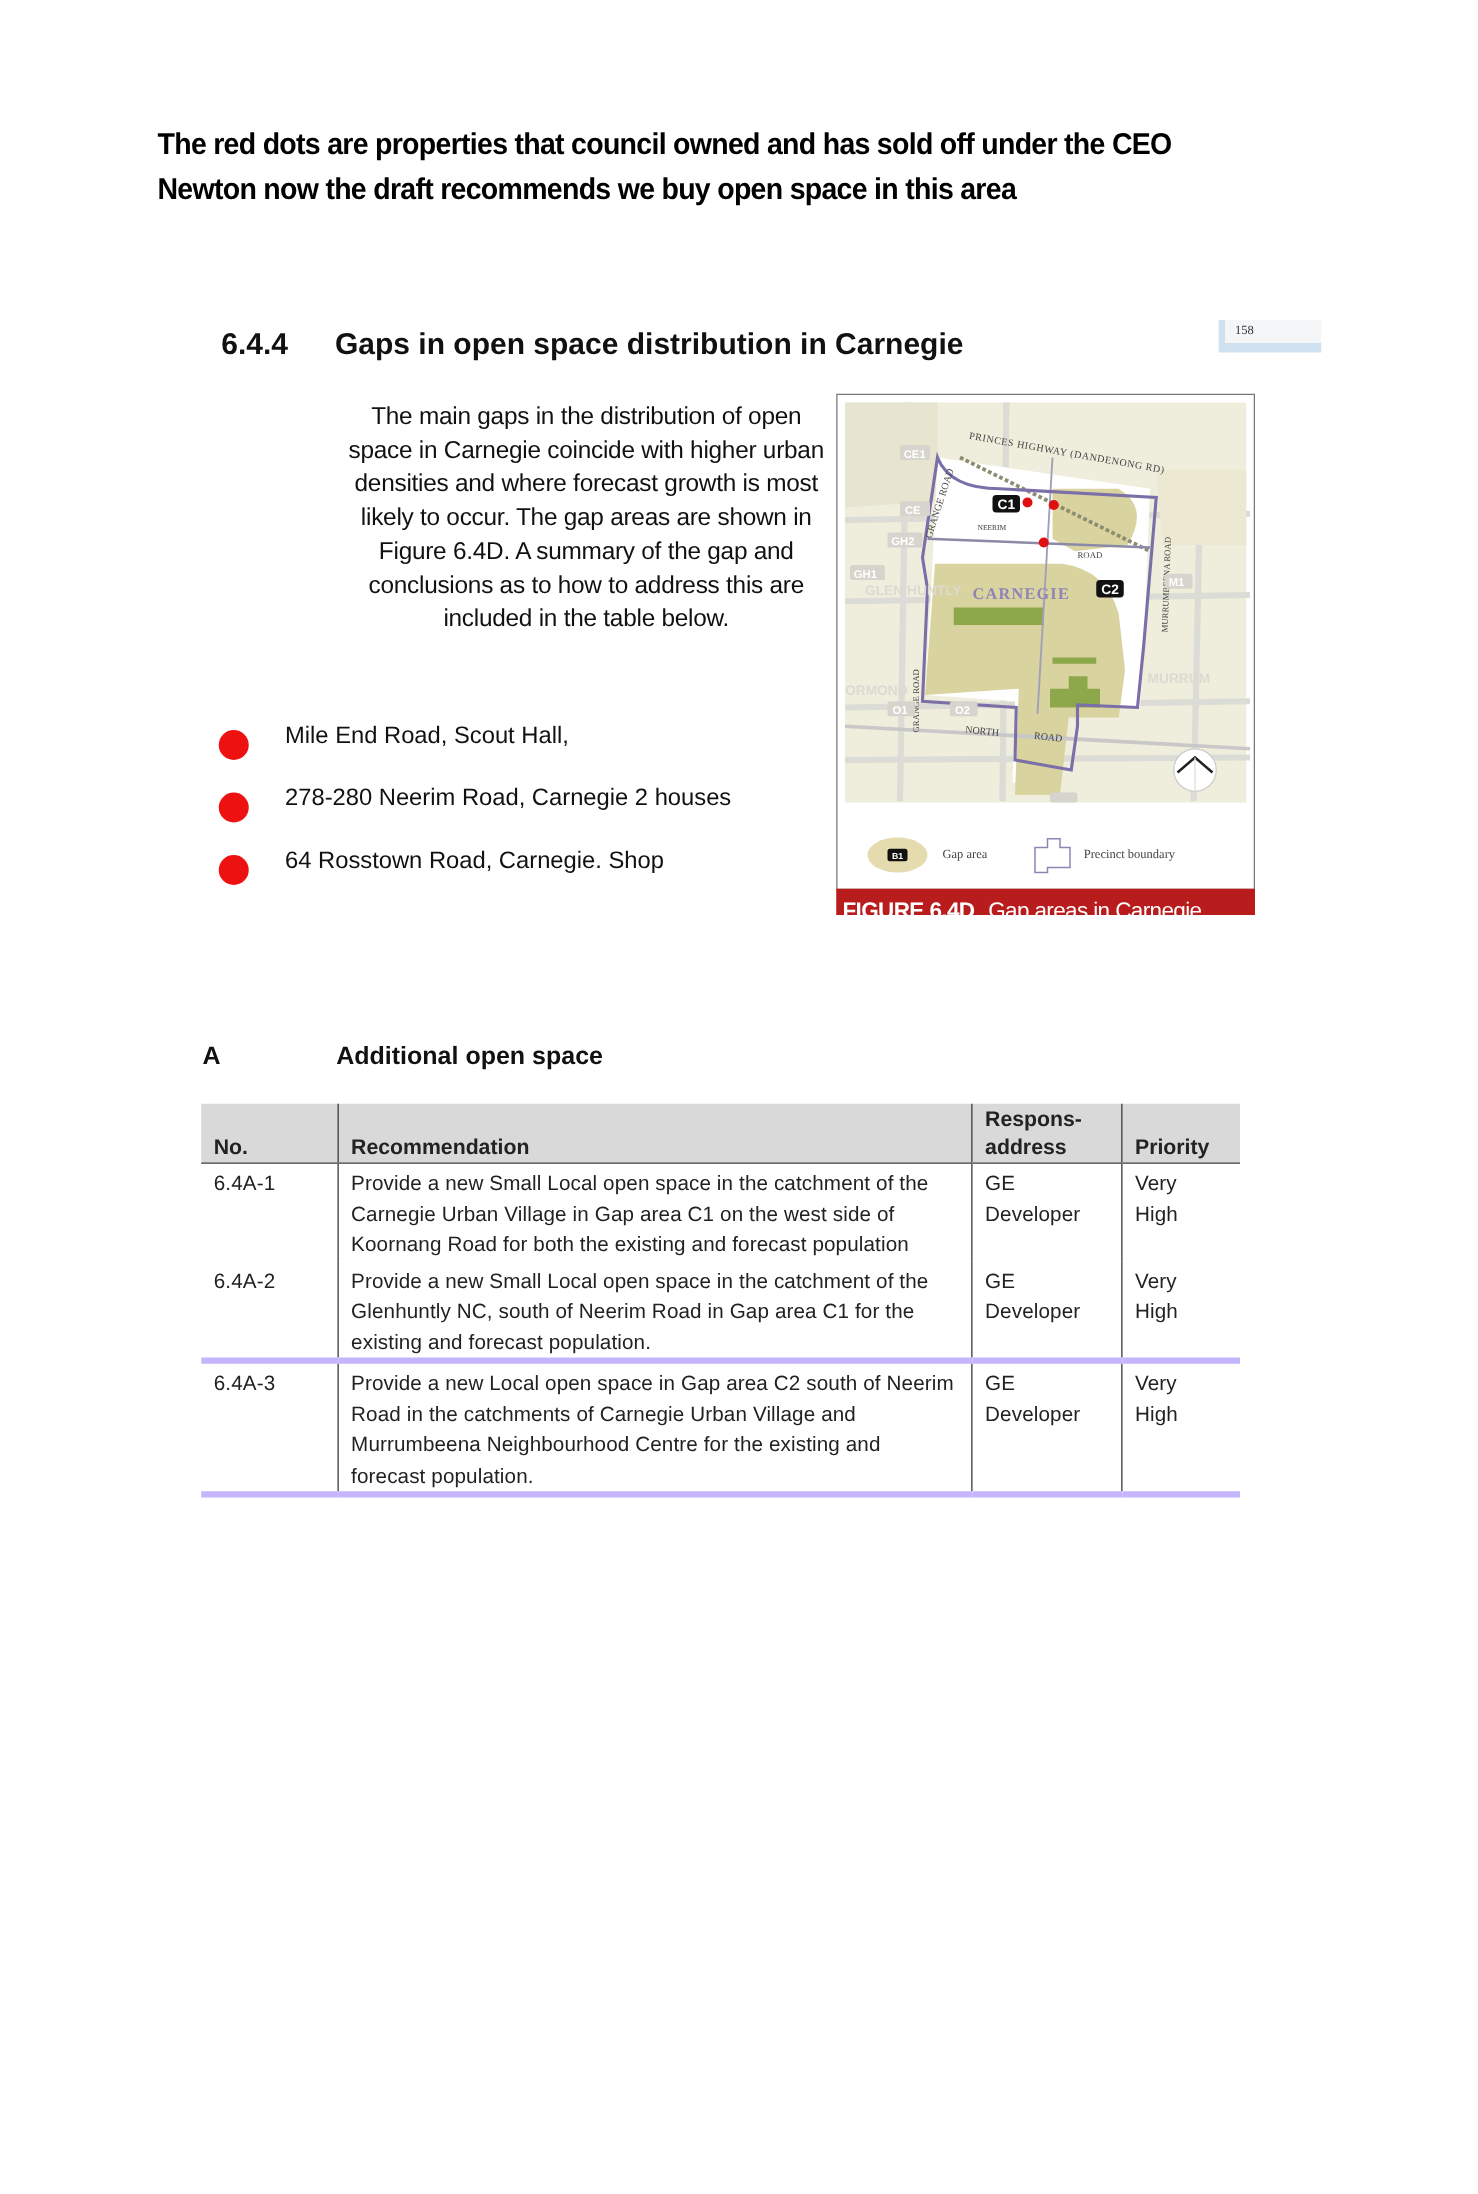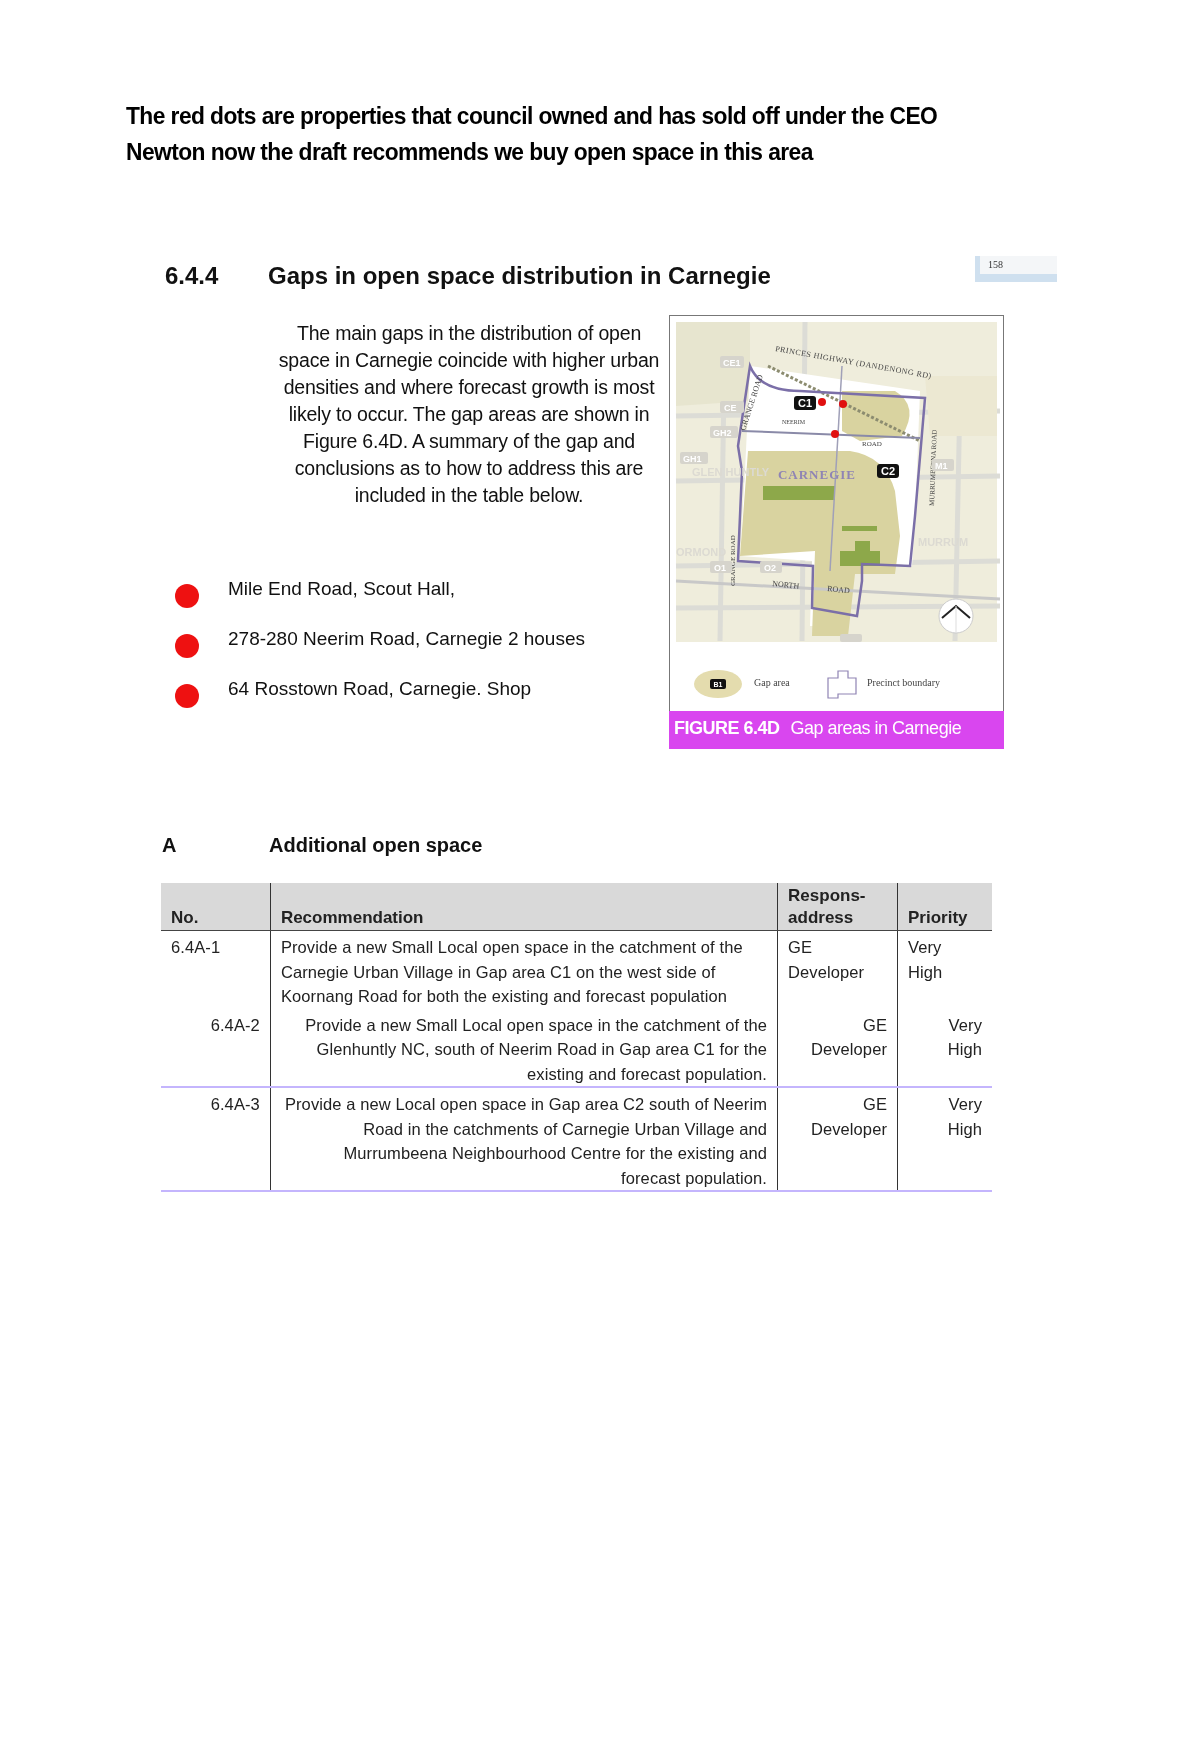--- a/index.html
+++ b/index.html
@@ -7,21 +7,21 @@
   .annotation {
     position: absolute; left: 126px; top: 98px; width: 940px;
     font-family: "Liberation Sans", sans-serif; font-weight: bold; font-size: 24px;
     line-height: 36px; letter-spacing: -0.6px; transform: scaleX(0.95); transform-origin: left top;
   }
   .annotation div { white-space: nowrap; }
   .section-heading {
     position: absolute; top: 262px; left: 161px; font-family: "Liberation Sans", sans-serif;
     font-size: 24px; font-weight: bold; color: #111;
   }
-  .section-heading .num { position: absolute; left: 4px; white-space: nowrap; }
+  .section-heading .num { position: absolute; left: 16px; white-space: nowrap; }
   .section-heading .title { position: absolute; left: 107px; white-space: nowrap; }
   .page-tab {
     position: absolute; left: 975px; top: 256px; width: 77px; height: 26px;
     background: linear-gradient(#f4f6f8 0, #f4f6f8 70%, #cfe0ef 70%, #cfe0ef 100%);
     border-left: 5px solid #cfe0ef;
     font-family: "Liberation Serif", serif; font-size: 10px; color: #333;
   }
   .page-tab span { position: absolute; left: 8px; top: 3px; }
   .intro {
     position: absolute; left: 269px; top: 320px; width: 400px;
@@ -33,40 +33,40 @@
   .dot-list { position: absolute; left: 175px; top: 578px; }
   .dot-item { position: relative; height: 50px; }
   .dot-item .dot { position: absolute; left: 0; top: 6px; width: 24px; height: 24px; border-radius: 50%; background: #ee1111; }
   .dot-item .txt { position: absolute; left: 53px; top: 0; font-family: "Liberation Sans", sans-serif; font-size: 19px; white-space: nowrap; color: #111; }
   .figure {
     position: absolute; left: 669px; top: 315px; width: 333px; height: 395px;
     border: 1px solid #777; background: #fff;
   }
   .figure svg { position: absolute; left: 0; top: 0; }
   .figure-caption {
-    position: absolute; left: 669px; top: 711px; width: 335px; height: 38px;
-    background: #d946ef; color: #fff; font-family: "Liberation Sans", sans-serif; font-size: 18px;
+    position: absolute; left: 669px; top: 711px; width: 335px; height: 21px;
+    background: #b91c1c; color: #fff; font-family: "Liberation Sans", sans-serif; font-size: 18px;
     line-height: 35px;
   }
   .figure-caption .fig-num { font-weight: bold; margin-left: 5px; letter-spacing: -0.5px; }
   .figure-caption .fig-title { margin-left: 6px; letter-spacing: -0.5px; }
   .sub-heading { position: absolute; top: 834px; font-family: "Liberation Sans", sans-serif; font-size: 20px; font-weight: bold; color: #111; }
   .sub-heading .letter { position: absolute; left: 162px; }
   .sub-heading .title { position: absolute; left: 269px; white-space: nowrap; font-weight: bold; }
   table.rec {
     position: absolute; left: 161px; top: 883px; width: 831px; border-collapse: collapse;
     font-family: "Liberation Sans", sans-serif; font-size: 16.5px; color: #222;
   }
   table.rec th {
     background: #d9d9d9; text-align: left; vertical-align: bottom; font-weight: bold;
     padding: 2px 10px 1px 10px; line-height: 22px; border-bottom: 1px solid #444; font-size: 17px; margin-top: 38px;
   }
   table.rec td { vertical-align: top; padding: 4px 10px 0 10px; line-height: 24.5px; letter-spacing: 0.1px; }
   table.rec th + th, table.rec td + td { border-left: 1px solid #333; }
-  table.rec tr.sep td { border-bottom: 2px solid #c4b5fd; text-align: right; }
+  table.rec tr.sep td { border-bottom: 5px solid #c4b5fd; }
   table.rec tr.nosep td { padding-bottom: 0; }
   .col-no { width: 89px; }
   .col-rec { width: 487px; }
   .col-resp { width: 99px; }
   .col-pri { width: 74px; }
 </style>
 </head>
 <body>
 
 <div class="annotation">

